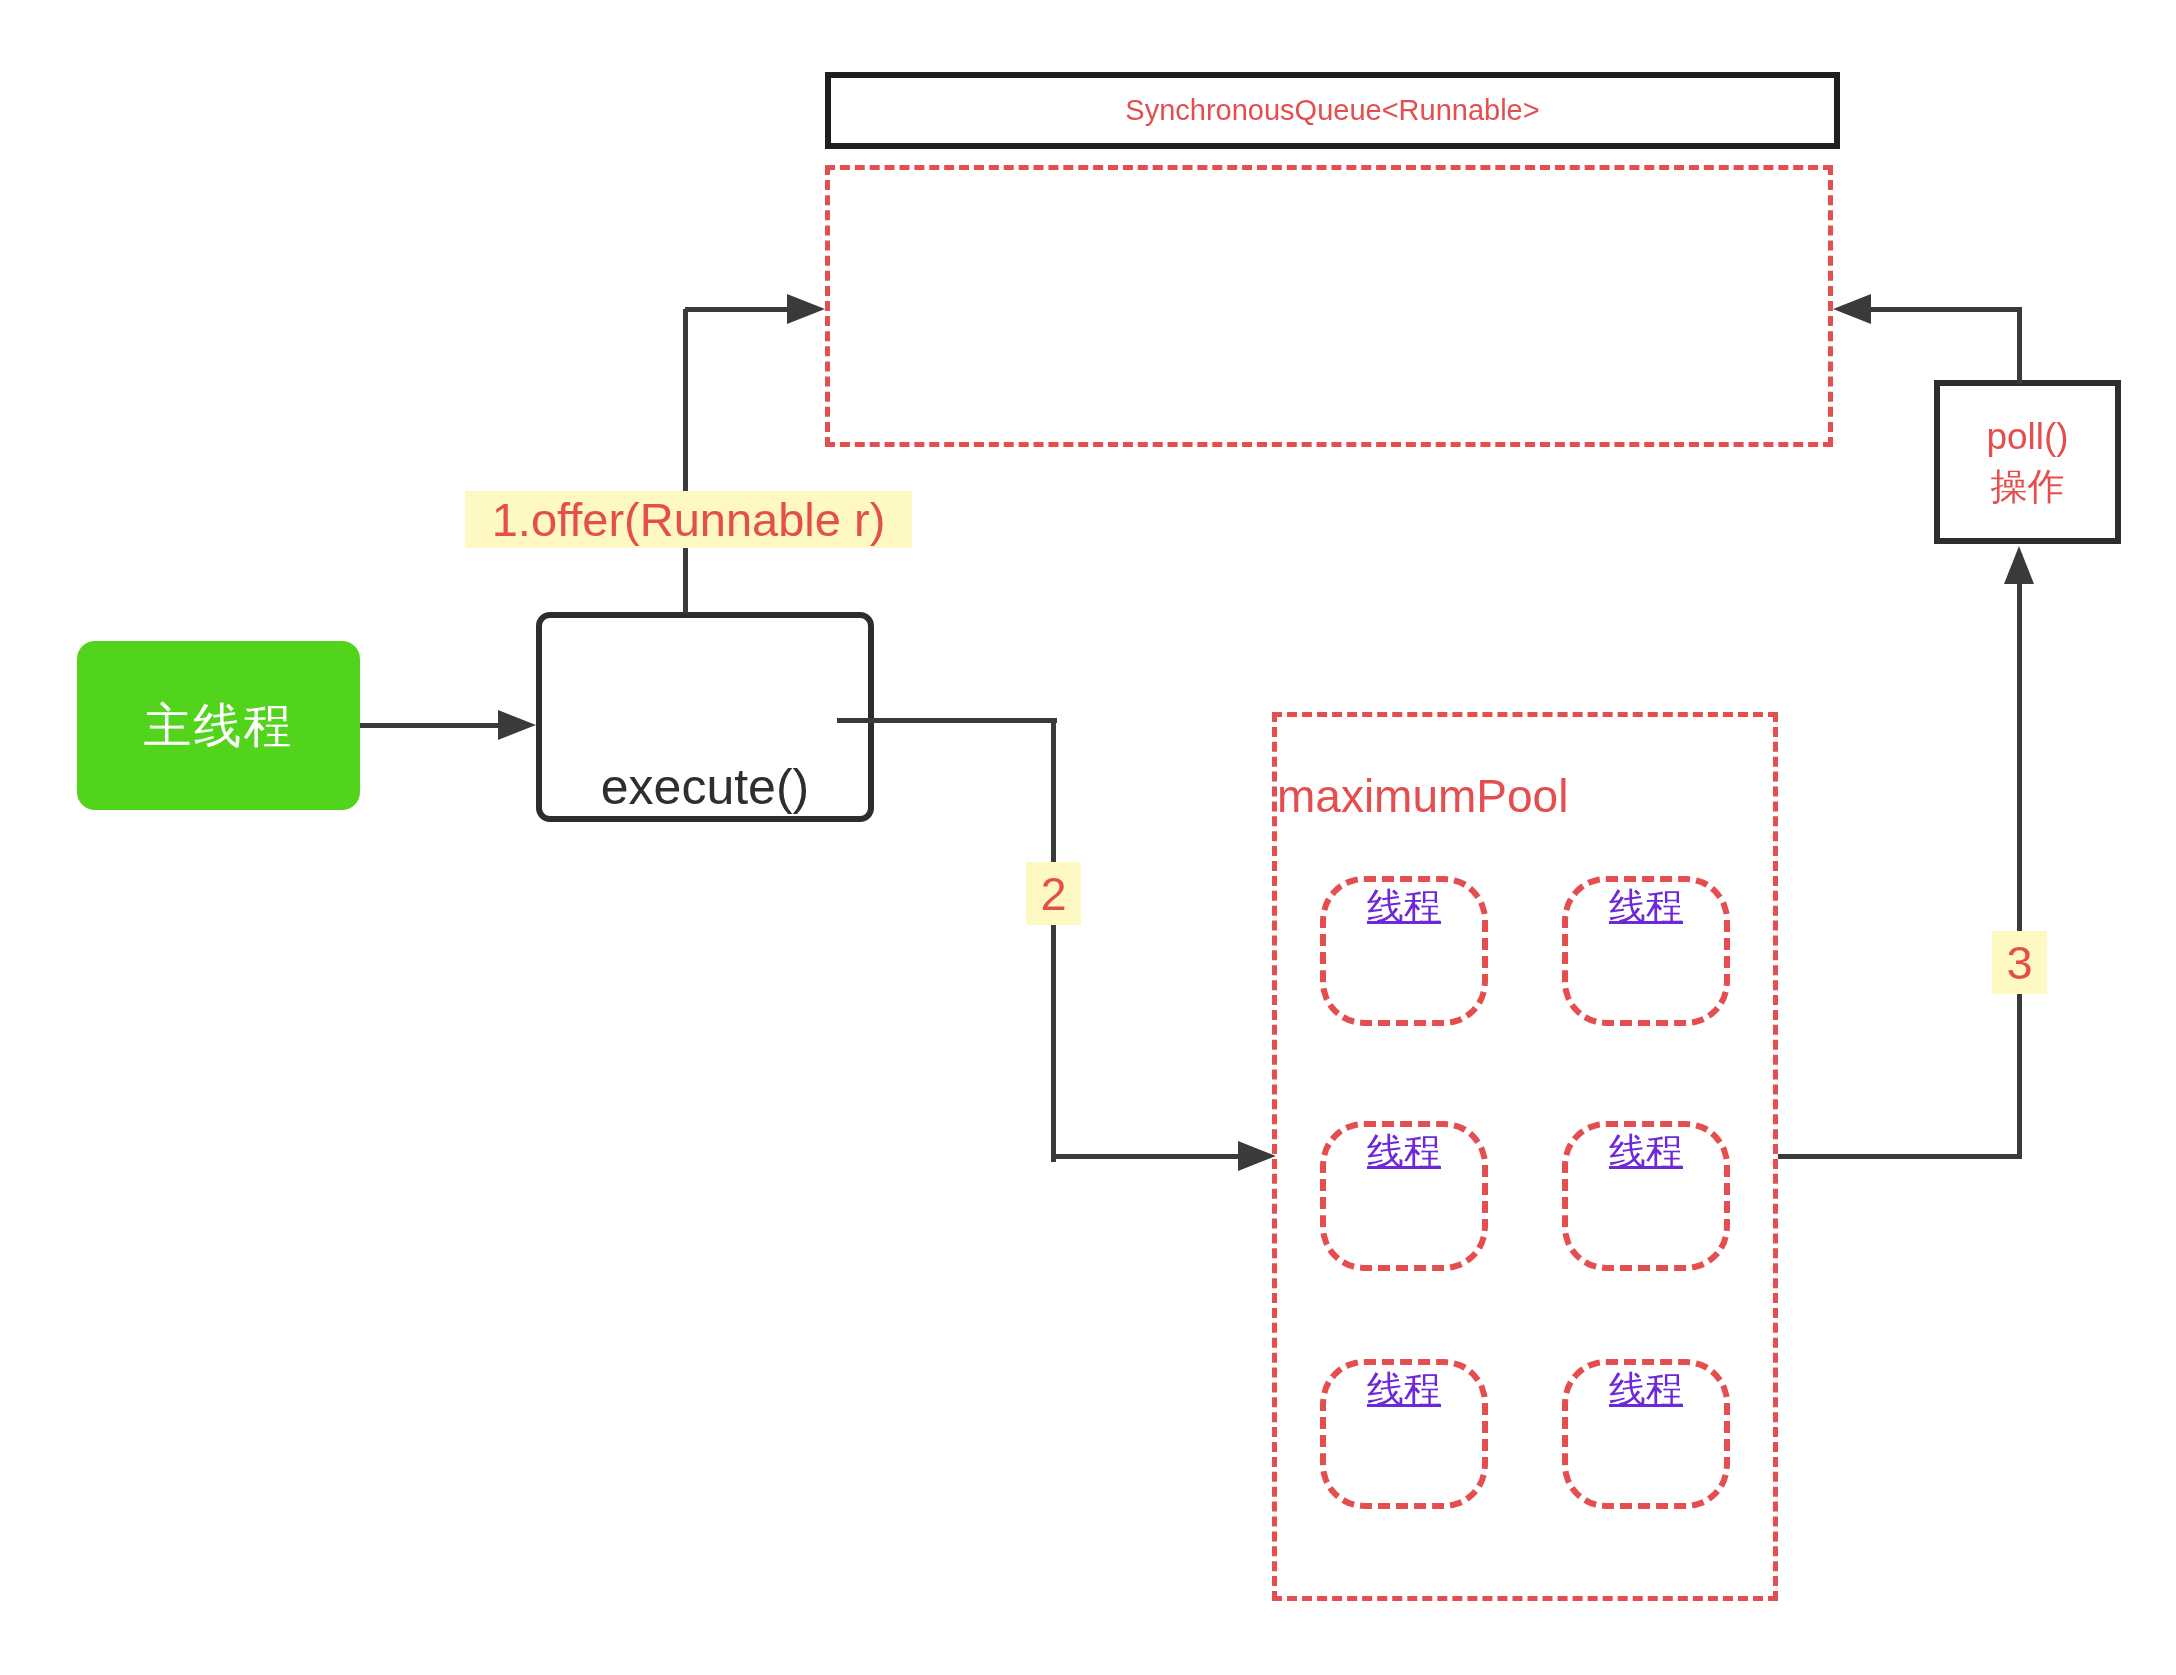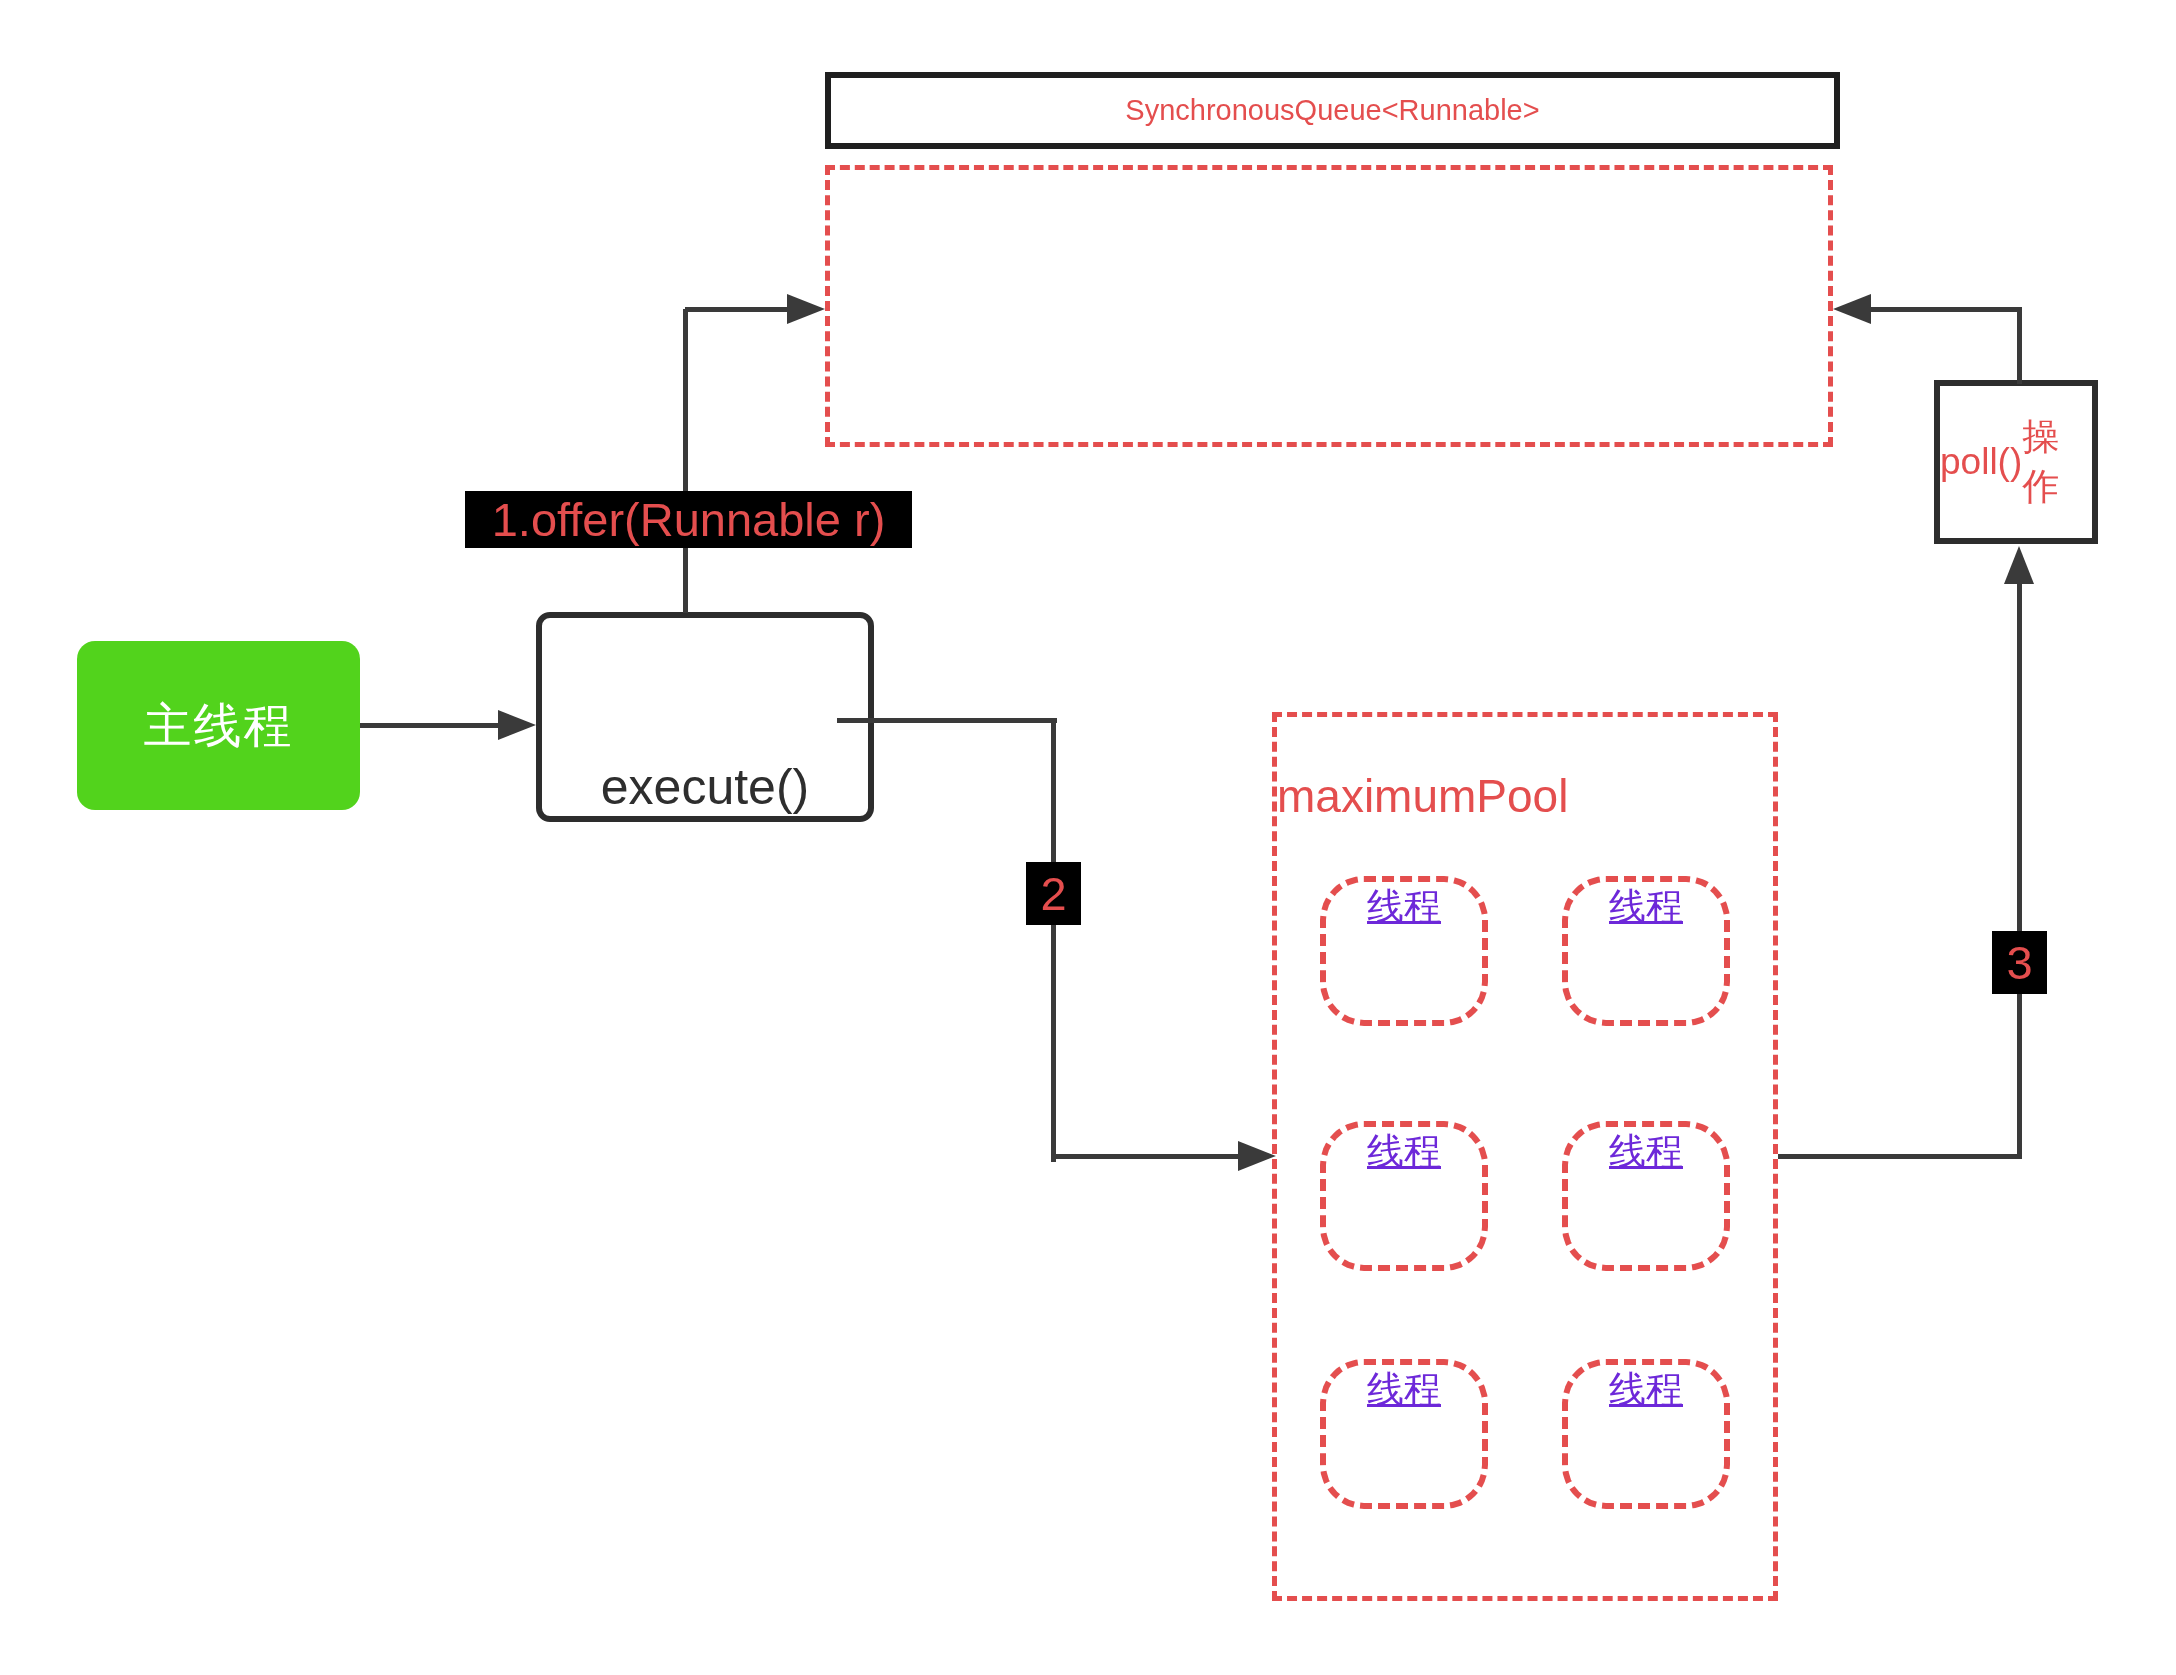--- a/index.html
+++ b/index.html
@@ -37,23 +37,23 @@
     display: flex; align-items: center; justify-content: center;
     color: #ffffff; font-size: 48px; letter-spacing: 2px;
   }
   .execute {
     left: 536px; top: 612px; width: 338px; height: 210px;
     background: #ffffff; border: 6px solid var(--ink); border-radius: 14px;
     display: flex; align-items: flex-end; justify-content: center;
     color: #2e2e2e; font-size: 50px;
   }
   .poll {
-    left: 1934px; top: 380px; width: 164px; height: 164px;
+    left: 1934px; top: 380px; width: 187px; height: 164px;
     background: #ffffff; border: 6px solid var(--ink);
-    display: flex; align-items: center; justify-content: center;
+    display: flex; flex-direction: column; align-items: center; justify-content: center;
     color: var(--red); font-size: 37px; line-height: 1.35;
   }
   .pool {
     left: 1272px; top: 712px; width: 506px; height: 889px;
     border: 5px dashed var(--red); background: #ffffff;
   }
   .pool-title {
     margin-top: 52px; text-align: left;
     color: var(--red); font-size: 46px;
   }
@@ -88,21 +88,21 @@
     border-right: 38px solid var(--line);
   }
   .arr-u {
     width: 0; height: 0;
     border-left: 15px solid transparent; border-right: 15px solid transparent;
     border-bottom: 38px solid var(--line);
   }
 
   
   .red-label {
-    color: var(--red); background: #000000;
+    color: var(--red); background: #fef9c3;
     font-size: 47px; text-align: right;
     display: flex; align-items: center; justify-content: center;
   }
   .offer-label { left: 465px; top: 491px; width: 447px; height: 57px; }
   .step2-label { left: 1026px; top: 862px; width: 55px; height: 63px; }
   .step3-label { left: 1992px; top: 931px; width: 55px; height: 63px; }
 </style>
 </head>
 <body>
 

